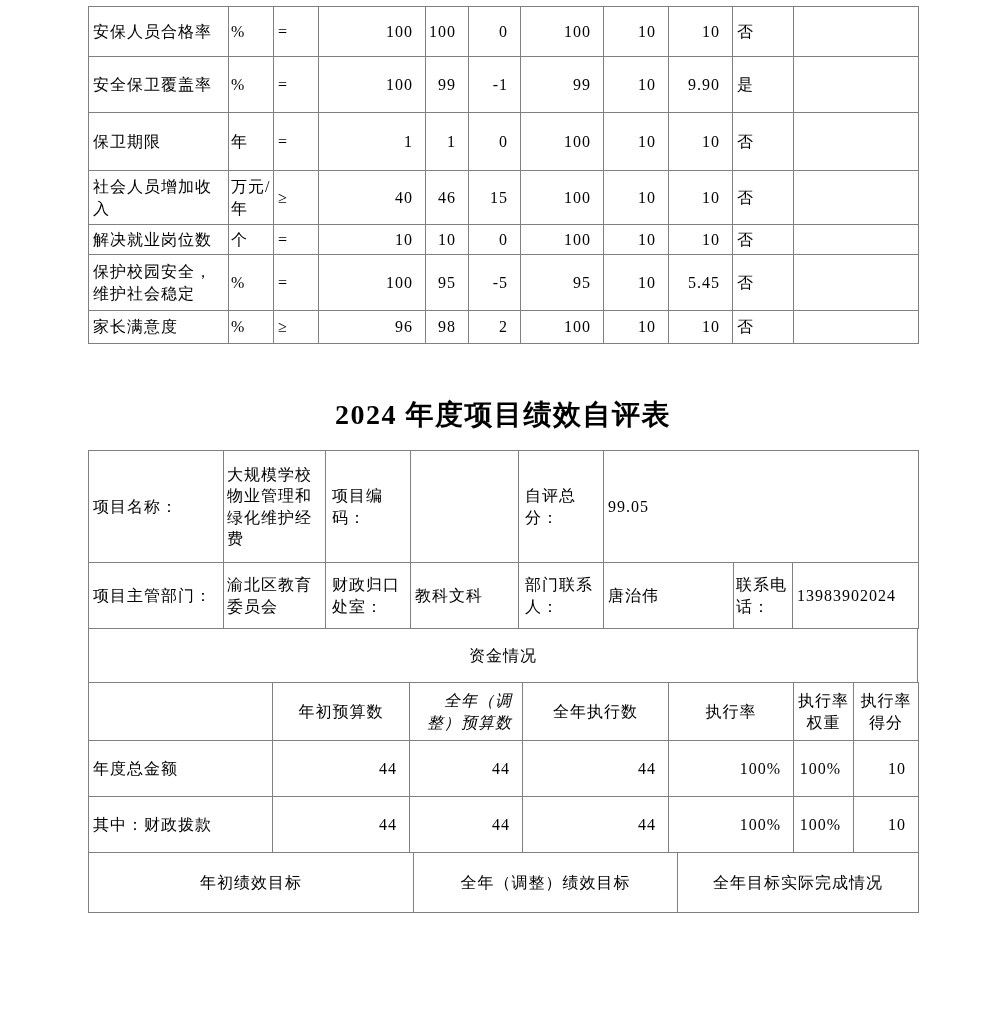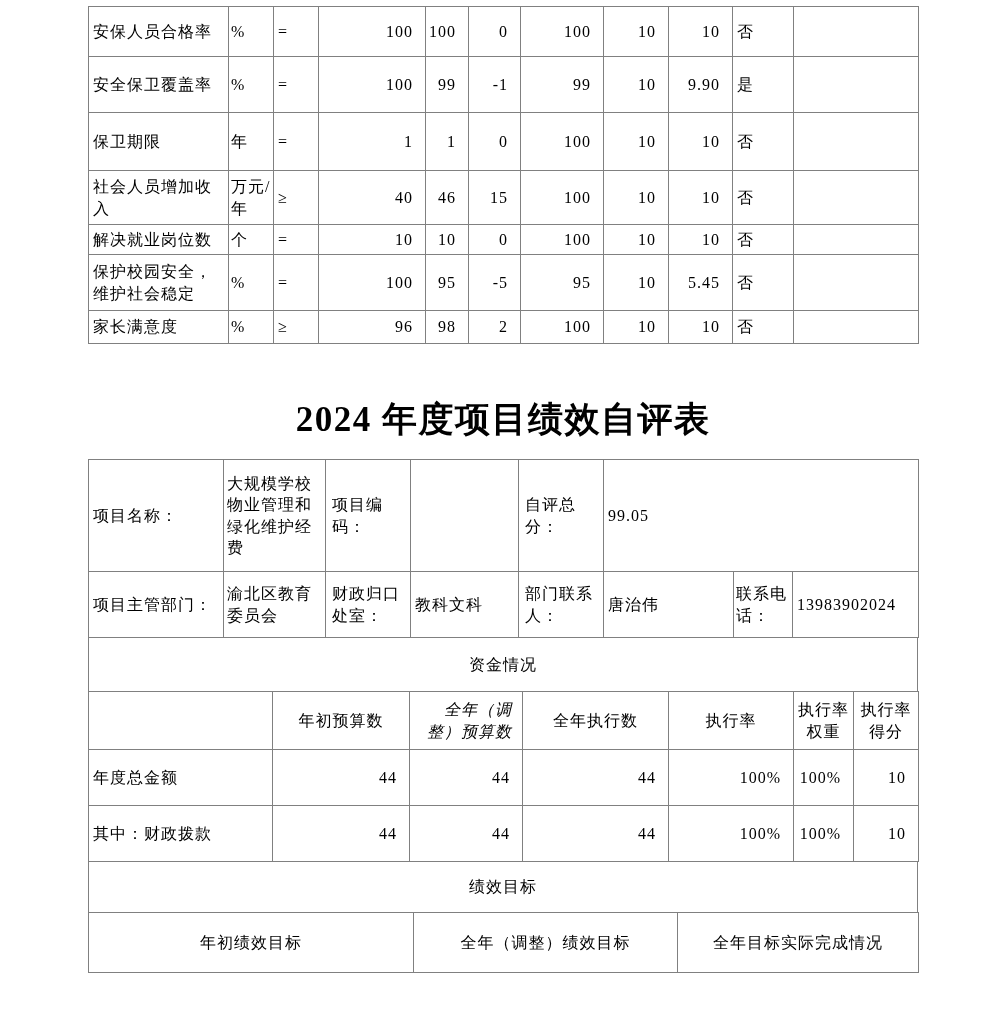--- a/index.html
+++ b/index.html
@@ -17,21 +17,21 @@
   .n{text-align:right;padding-right:12px;}
   .lbl{padding-left:4px;}
   .ctr{text-align:center;}
   .u{padding-left:2px;padding-right:2px;}
   .wraplbl{padding-left:6px;padding-right:8px;font-family:Liberation Serif, serif;}
   .phlbl{padding-left:2px;padding-right:2px;}
   .hdr2{padding-left:10px;padding-right:10px;text-align:right;font-style:italic;}
   .t1{margin-top:2px;}
   .title{
     width:830px;margin:52px 0 16px 0;text-align:center;
-    font-size:35px;font-weight:bold;letter-spacing:1.5px;
+    font-size:28px;font-weight:bold;letter-spacing:1.5px;
   }
   .t2 table + table{margin-top:-1px;}
 </style>
 </head>
 <body>
 
 <div class="doc">
 
   <table class="t1">
     <colgroup>
@@ -221,27 +221,20 @@
         <td class="n">44</td>
         <td class="n">44</td>
         <td class="n">44</td>
         <td class="n">100%</td>
         <td class="n">100%</td>
         <td class="n">10</td>
       </tr>
     </tbody>
       </table>
 
-    <table>
-      <tbody>
-          <tr style="height:51px">
-        <td class="ctr">绩效目标</td>
-      </tr>
-    </tbody>
-      </table>
 
     <table>
       <colgroup>
         <col style="width:325px">
           <col style="width:264px">
           <col style="width:241px">
       </colgroup>
       <tbody>
           <tr style="height:60px">
         <td class="ctr">年初绩效目标</td>

